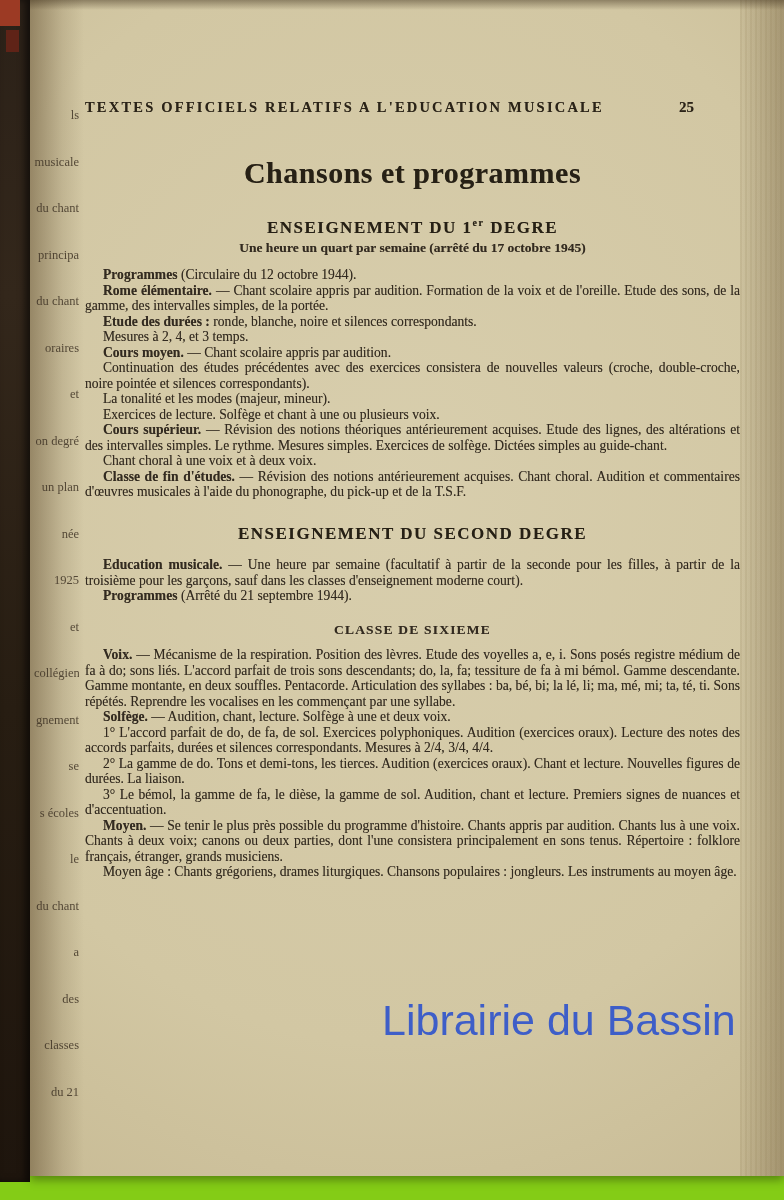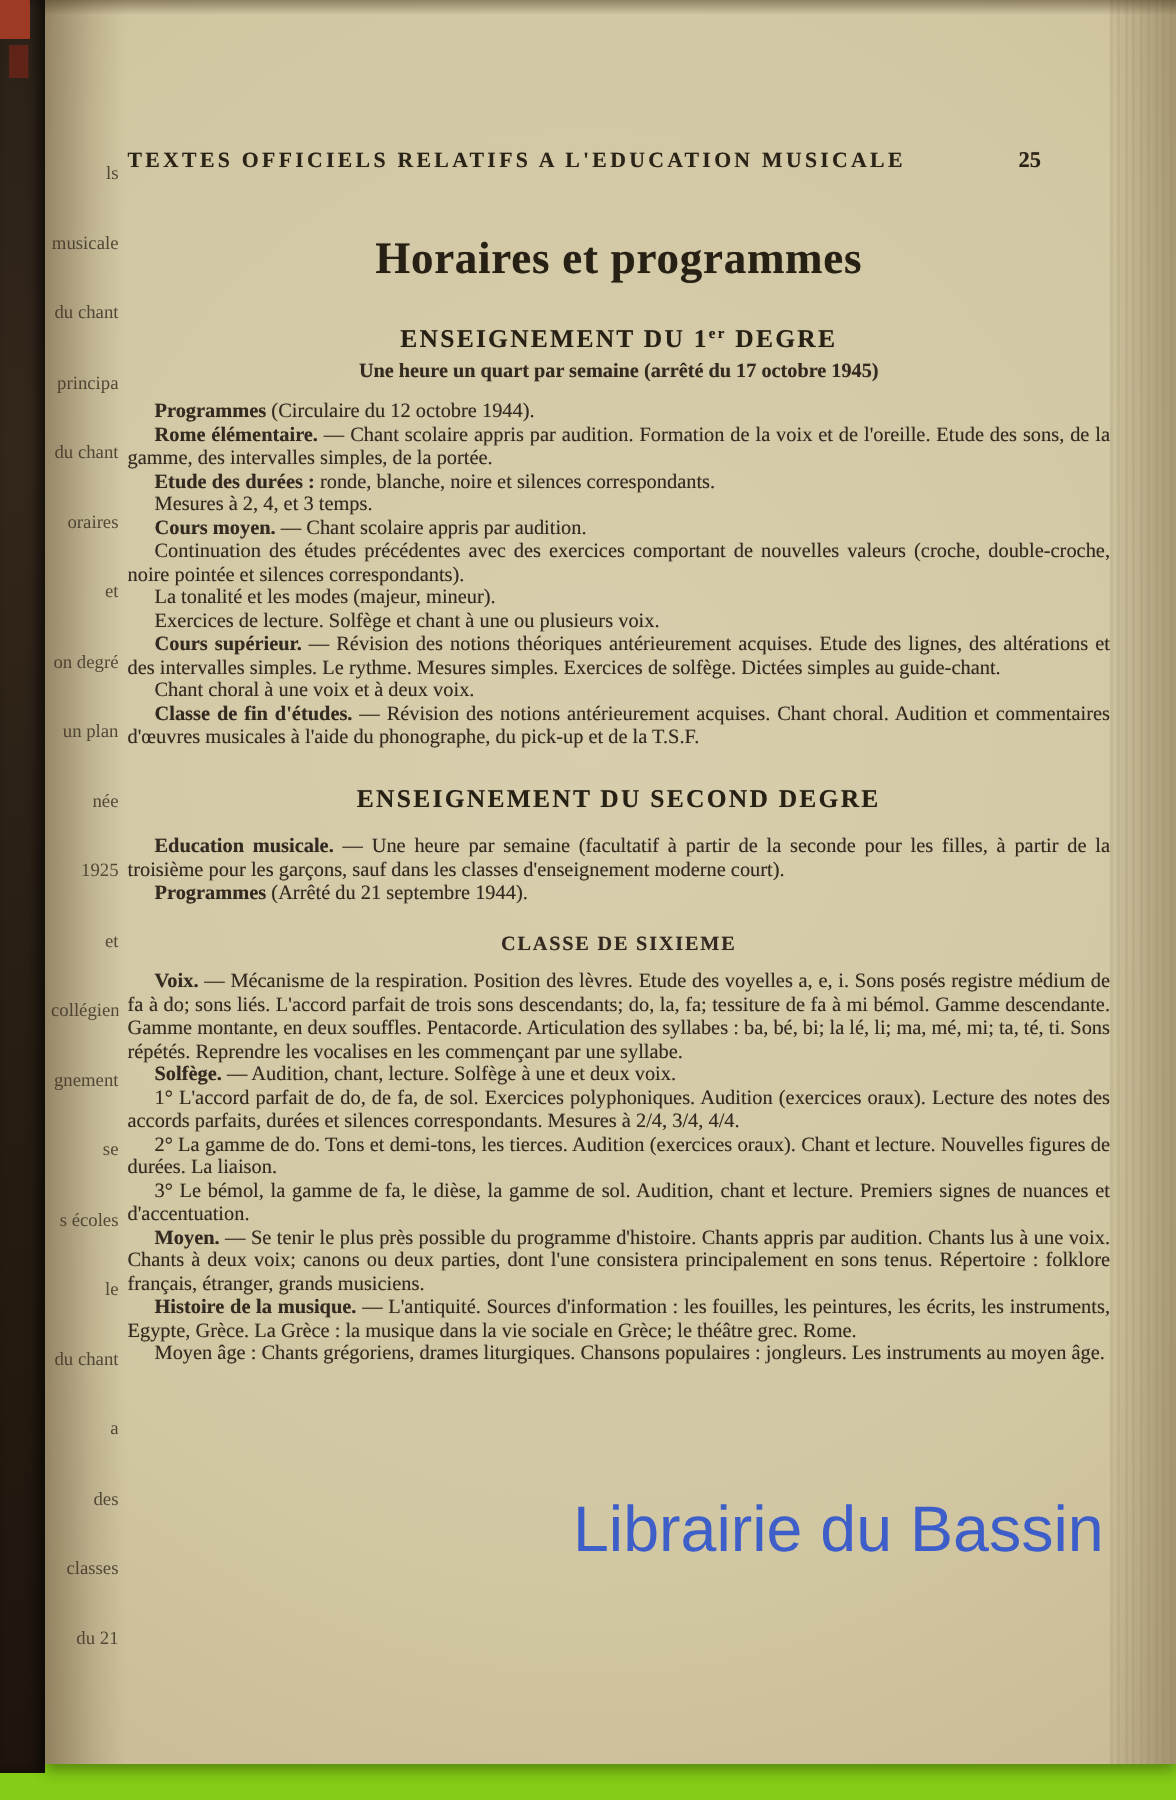--- a/index.html
+++ b/index.html
@@ -93,51 +93,50 @@
 pecteur de l</div>
     </div>
 
     <div class="content">
 
       <div class="running-head">
         <span>TEXTES OFFICIELS RELATIFS A L'EDUCATION MUSICALE</span>
         <span class="pagenum">25</span>
       </div>
 
-      <h1 class="title">Horaires et programmes</h1>
+      <h1 class="title">Chansons et programmes</h1>
 
       <h2 class="h-sec"><span>ENSEIGNEMENT DU 1</span><sup>er</sup><span> DEGRE</span></h2>
       <h3 class="h-sub">Une heure un quart par semaine (arrêté du 17 octobre 1945)</h3>
 
       <p class="para"><b>Programmes</b><span> (Circulaire du 12 octobre 1944).</span></p>
       <p class="para"><b>Rome élémentaire.</b><span> — Chant scolaire appris par audition. Formation de la voix et de l'oreille. Etude des sons, de la gamme, des intervalles simples, de la portée.</span></p>
       <p class="para"><b>Etude des durées :</b><span> ronde, blanche, noire et silences correspondants.</span></p>
       <p class="para"><b></b><span>Mesures à 2, 4, et 3 temps.</span></p>
       <p class="para"><b>Cours moyen.</b><span> — Chant scolaire appris par audition.</span></p>
-      <p class="para"><b></b><span>Continuation des études précédentes avec des exercices comportant de nouvelles valeurs (croche, double-croche, noire pointée et silences correspondants).</span></p>
+      <p class="para"><b></b><span>Continuation des études précédentes avec des exercices consistera de nouvelles valeurs (croche, double-croche, noire pointée et silences correspondants).</span></p>
       <p class="para"><b></b><span>La tonalité et les modes (majeur, mineur).</span></p>
       <p class="para"><b></b><span>Exercices de lecture. Solfège et chant à une ou plusieurs voix.</span></p>
       <p class="para"><b>Cours supérieur.</b><span> — Révision des notions théoriques antérieurement acquises. Etude des lignes, des altérations et des intervalles simples. Le rythme. Mesures simples. Exercices de solfège. Dictées simples au guide-chant.</span></p>
       <p class="para"><b></b><span>Chant choral à une voix et à deux voix.</span></p>
       <p class="para"><b>Classe de fin d'études.</b><span> — Révision des notions antérieurement acquises. Chant choral. Audition et commentaires d'œuvres musicales à l'aide du phonographe, du pick-up et de la T.S.F.</span></p>
 
       <h2 class="h-sec h-sec2">ENSEIGNEMENT DU SECOND DEGRE</h2>
 
       <p class="para"><b>Education musicale.</b><span> — Une heure par semaine (facultatif à partir de la seconde pour les filles, à partir de la troisième pour les garçons, sauf dans les classes d'enseignement moderne court).</span></p>
       <p class="para"><b>Programmes</b><span> (Arrêté du 21 septembre 1944).</span></p>
 
       <h3 class="h-class">CLASSE DE SIXIEME</h3>
 
       <p class="para"><b>Voix.</b><span> — Mécanisme de la respiration. Position des lèvres. Etude des voyelles a, e, i. Sons posés registre médium de fa à do; sons liés. L'accord parfait de trois sons descendants; do, la, fa; tessiture de fa à mi bémol. Gamme descendante. Gamme montante, en deux souffles. Pentacorde. Articulation des syllabes : ba, bé, bi; la lé, li; ma, mé, mi; ta, té, ti. Sons répétés. Reprendre les vocalises en les commençant par une syllabe.</span></p>
       <p class="para"><b>Solfège.</b><span> — Audition, chant, lecture. Solfège à une et deux voix.</span></p>
       <p class="para"><b></b><span>1° L'accord parfait de do, de fa, de sol. Exercices polyphoniques. Audition (exercices oraux). Lecture des notes des accords parfaits, durées et silences correspondants. Mesures à 2/4, 3/4, 4/4.</span></p>
       <p class="para"><b></b><span>2° La gamme de do. Tons et demi-tons, les tierces. Audition (exercices oraux). Chant et lecture. Nouvelles figures de durées. La liaison.</span></p>
       <p class="para"><b></b><span>3° Le bémol, la gamme de fa, le dièse, la gamme de sol. Audition, chant et lecture. Premiers signes de nuances et d'accentuation.</span></p>
       <p class="para"><b>Moyen.</b><span> — Se tenir le plus près possible du programme d'histoire. Chants appris par audition. Chants lus à une voix. Chants à deux voix; canons ou deux parties, dont l'une consistera principalement en sons tenus. Répertoire : folklore français, étranger, grands musiciens.</span></p>
-      <p class="para"><b>Histoire de la musique.</b><span> — L'antiquité. Sources d'information : les fouilles, les peintures, les écrits, les instruments, Egypte, Grèce. La Grèce : la musique dans la vie sociale en Grèce; le théâtre grec. Rome.</span></p>
       <p class="para"><b></b><span>Moyen âge : Chants grégoriens, drames liturgiques. Chansons populaires : jongleurs. Les instruments au moyen âge.</span></p>
 
     </div>
 
     <div class="watermark" style="color: rgb(46, 83, 205);">Librairie du Bassin</div>
   </div>
 
   <div class="spine">
     <div class="spine-mark m1"></div>
     <div class="spine-mark m2"></div>

